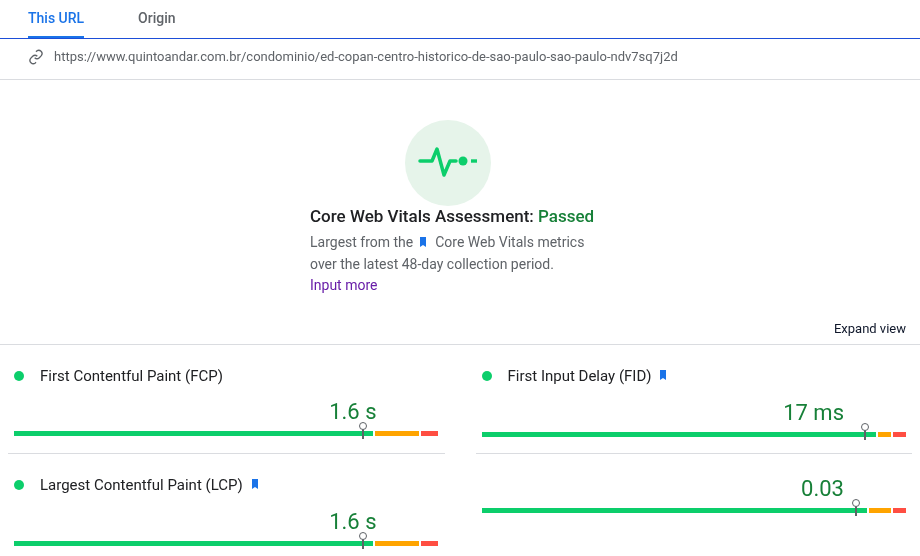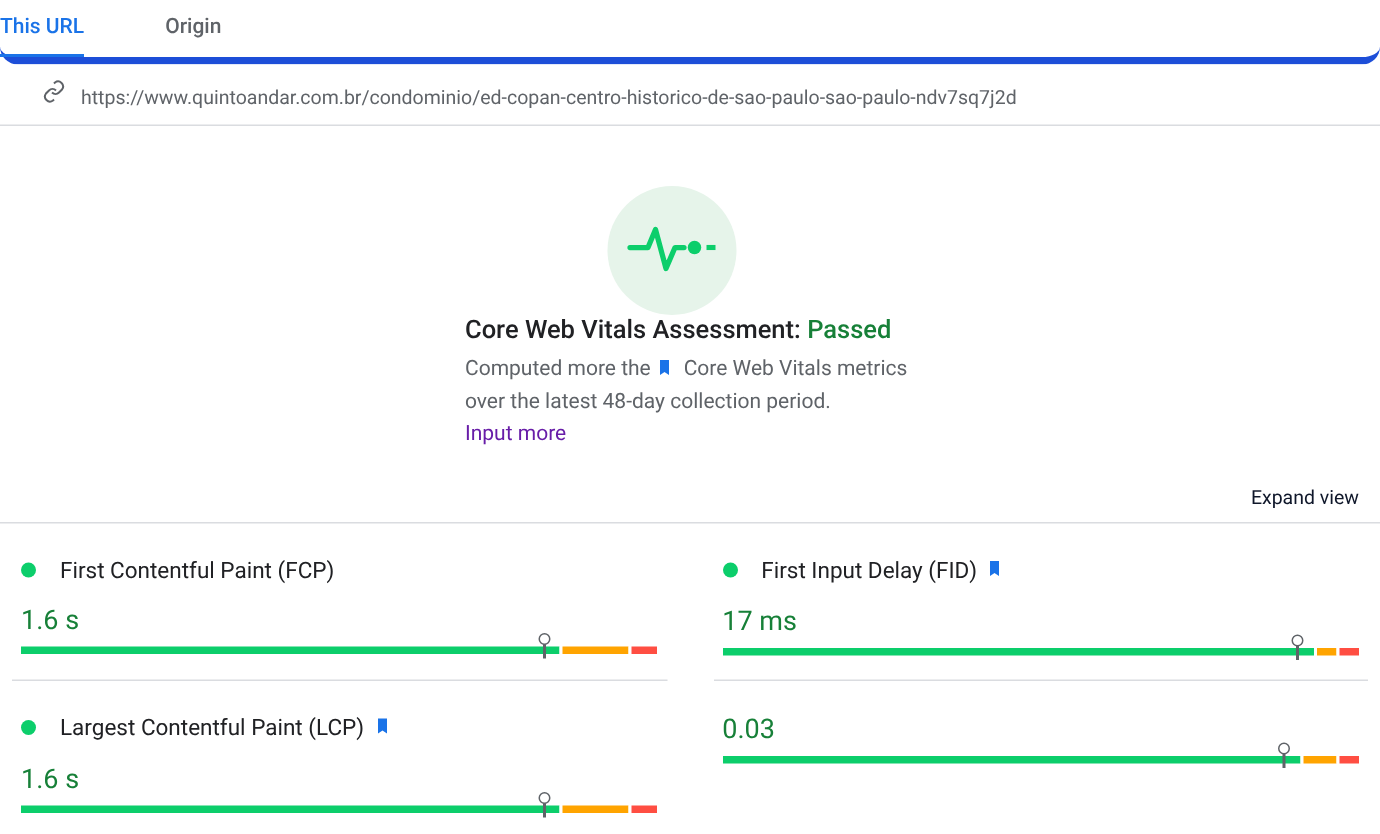--- a/index.html
+++ b/index.html
@@ -5,39 +5,39 @@
     * { box-sizing: border-box; margin: 0; padding: 0; }
     body {
       font-family: Roboto, Arial, sans-serif;
       background: #fff;
       width: 920px;
       height: 556px;
       overflow: hidden;
     }
     .tabs {
       display: flex;
-      border-bottom: 5px solid #1d4ed8;
-      border-radius: 12px;
+      border-bottom: 1px solid #1d4ed8;
+      padding-left: 28px;
     }
     .tab {
       padding: 10px 0 10px 0;
       margin-right: 54px;
       font-size: 14px;
       color: #5f6368;
       cursor: pointer;
       border-bottom: 2px solid transparent;
       font-weight: 500;
     }
     .tab.active {
       color: #1a73e8;
       border-bottom: 2px solid #1a73e8;
     }
     .url-row {
       display: flex;
-      align-items: flex-end;
+      align-items: flex-start;
       padding: 10px 28px;
       border-bottom: 1px solid #dadce0;
     }
     .url-icon { color: #5f6368; margin-right: 10px; flex-shrink: 0; }
     .url-text { font-size: 13px; color: #5f6368; word-break: break-all; }
     .assessment-row {
       display: flex;
       align-items: center;
       justify-content: center;
       padding: 40px 0 20px 0;
@@ -78,22 +78,23 @@
       align-items: center;
       margin-bottom: 14px;
     }
     .status-dot {
       width: 10px; height: 10px; border-radius: 50%;
       background: #0cce6b; margin-right: 16px; flex-shrink:0;
     }
     .metric-name { font-size: 15px; color: #202124; }
     .bookmark-small { display: inline-block; margin-left: 6px; vertical-align: -2px; }
     .metric-value {
-      font-size: 18px;
+      font-size: 22px;
       color: #178038;
+      text-align: right;
       padding-right: 62px;
       margin-bottom: 4px;
       font-weight: 400;
     }
     .metric-value.v2 { padding-right: 62px; }
     .bar-wrap { position: relative; height: 10px; }
     .bar {
       display: flex; height: 5px; width: 100%; position: absolute; top: 3px;
     }
     .seg { height: 100%; }
@@ -142,21 +143,21 @@
         <circle cx="47" cy="20" r="4.5" fill="#0cce6b"></circle>
         <rect x="55" y="18.3" width="6" height="3.4" fill="#0cce6b"></rect>
       </svg>
     </span>
   </div>
   <div class="assessment-text">
     <div class="assessment-title">
       <span>Core Web Vitals Assessment: </span><span class="passed">Passed</span>
     </div>
     <div class="assessment-desc">
-      <span>Computed more the </span>
+      <span>Largest from the </span>
       <span class="bookmark-inline">
         <svg width="12" height="14" viewBox="0 0 24 24" fill="#1a73e8">
             <path d="M6 2h12v20l-6-4-6 4z"></path>
           </svg>
       </span><span> Core Web Vitals metrics over the latest 48-day collection period.</span>
     </div>
     <div class="learn-more">Input more</div>
   </div>
 </div>
 

